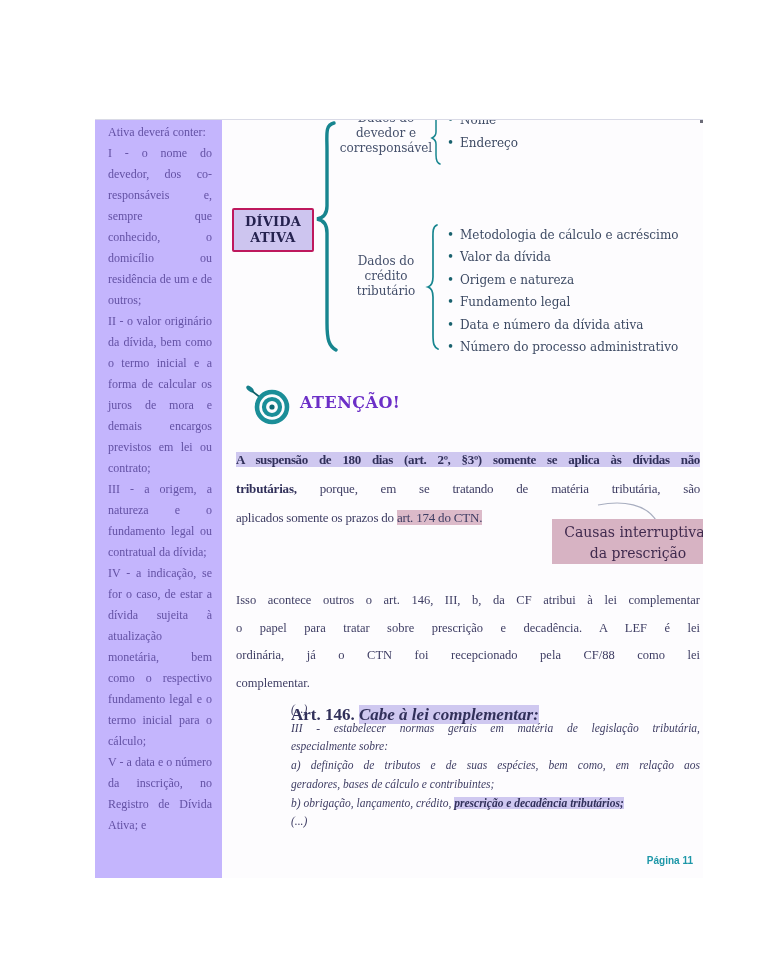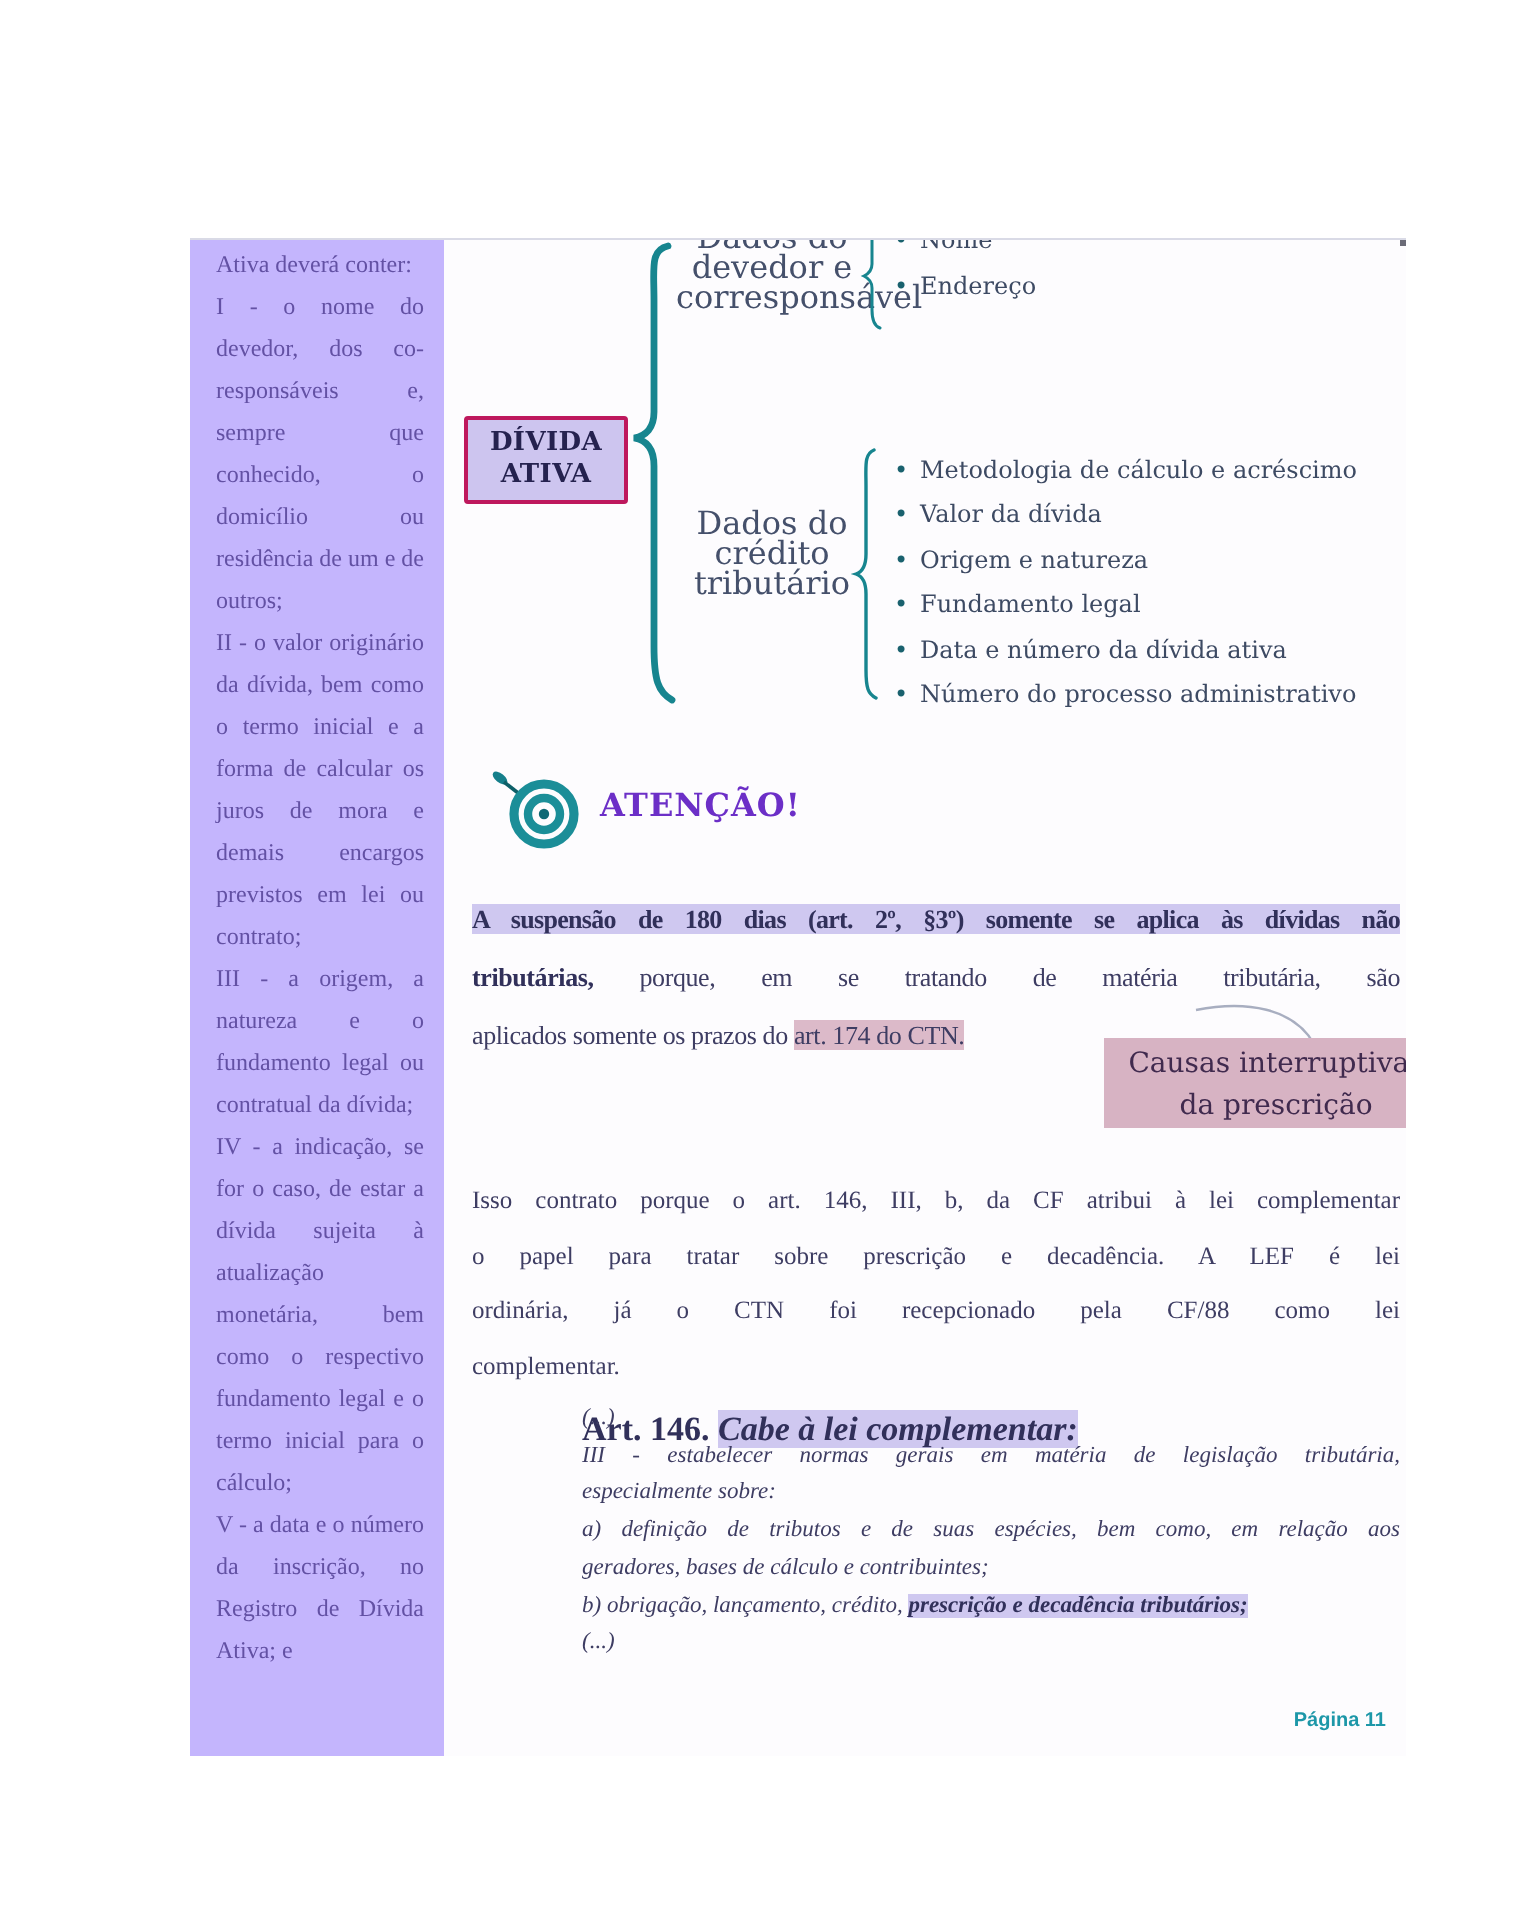--- a/index.html
+++ b/index.html
@@ -27,21 +27,21 @@
     position:absolute;left:137px;top:88px;width:78px;height:40px;
     background:#cdc5ef;border:2px solid #be185d;border-radius:2px;
     display:flex;align-items:center;justify-content:center;text-align:center;
     font-family:"DejaVu Serif", serif;font-weight:bold;font-size:13px;line-height:16px;
     color:#25224f;letter-spacing:.2px;
   }
   .brace{position:absolute;}
   .brace path{fill:none;stroke:#17858f;stroke-linecap:round;}
   .branch-label{
     position:absolute;width:96px;text-align:center;
-    font-family:"DejaVu Serif", serif;font-size:16px;line-height:15px;color:#45506b;
+    font-family:"DejaVu Serif", serif;font-size:12px;line-height:15px;color:#45506b;
   }
   #branch1-label{left:243px;top:-9px;}
   #branch2-label{left:243px;top:134px;}
   .bullets{position:absolute;list-style:none;margin:0;padding:0;
     font-family:"DejaVu Serif", serif;font-size:12px;color:#3d4a63;}
   .bullets li{position:relative;padding-left:13px;}
   .bullets li::before{content:"•";position:absolute;left:0;color:#19616e;}
   #branch1-items{left:352px;top:-11px;}
   #branch1-items li{line-height:23px;}
   #branch2-items{left:352px;top:104px;}
@@ -170,21 +170,21 @@
   <svg class="connector" width="70" height="28" viewBox="0 0 70 28">
     <path d="M3,7 C28,2 52,6 62,24"></path>
   </svg>
 
   <div class="causas-box">
     <div>Causas interruptivas</div>
     <div>da prescrição</div>
   </div>
 
   <div class="para" id="para-explica">
-    <div class="ln">Isso contrato porque o art. 146, III, b, da CF atribui à lei complementar</div>
+    <div class="ln">Isso acontece outros o art. 146, III, b, da CF atribui à lei complementar</div>
     <div class="ln">o papel para tratar sobre prescrição e decadência. A LEF é lei</div>
     <div class="ln">ordinária, já o CTN foi recepcionado pela CF/88 como lei</div>
     <div class="ln last">complementar.</div>
   </div>
 
   <div class="art-heading">
     <span>Art. 146. </span><span class="it hl-lav">Cabe à lei complementar:</span>
   </div>
 
   <div class="quote">

